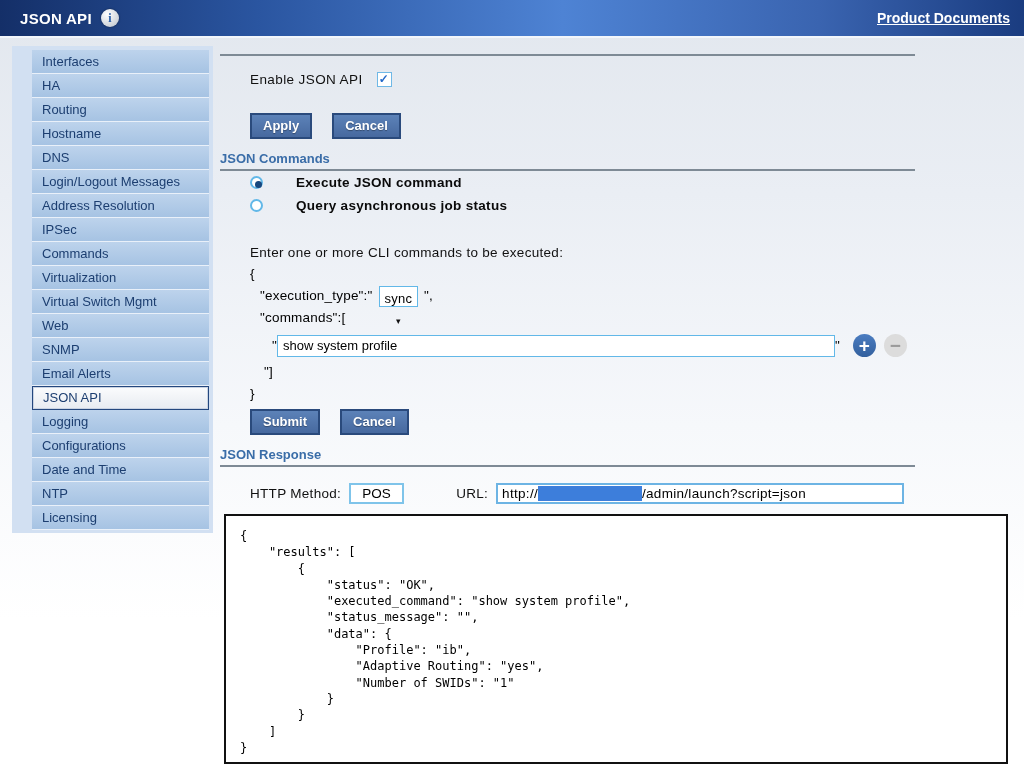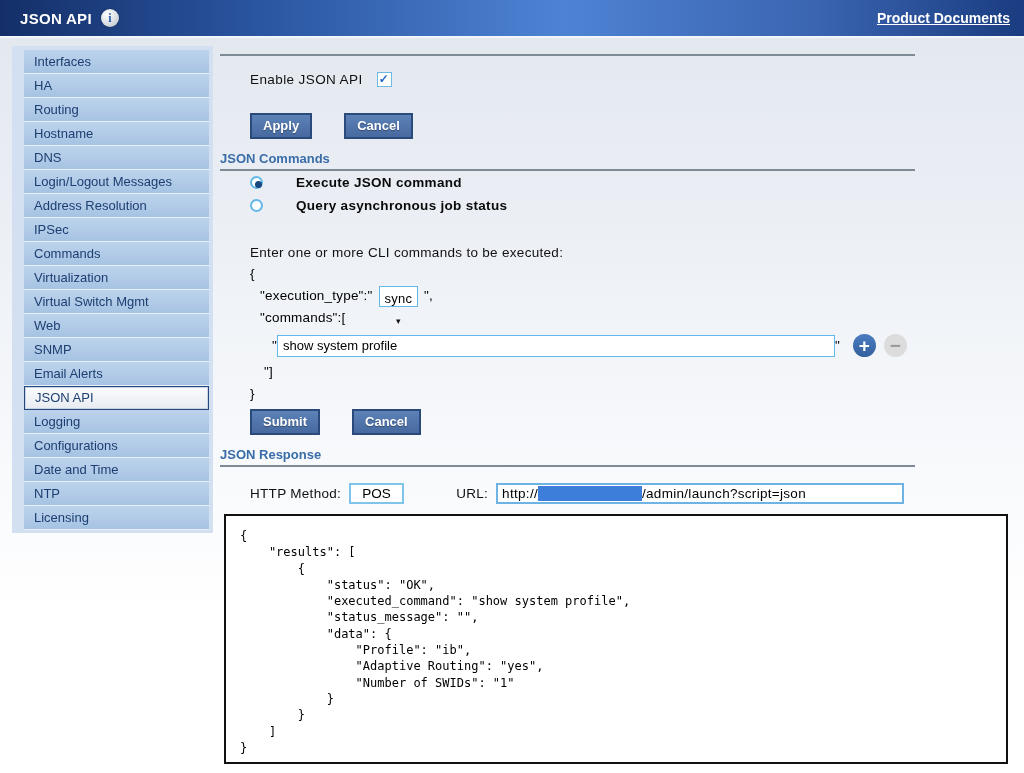--- a/index.html
+++ b/index.html
@@ -23,21 +23,21 @@
     display:flex; align-items:center; justify-content:center; cursor:pointer;
     box-shadow:0 0 2px rgba(0,0,0,.5);
   }
   .header-spacer { flex:1; }
   .header-link { color:#ffffff; font-weight:bold; font-size:14px; text-decoration:underline; cursor:pointer; }
 
   
   .layout { display:flex; align-items:flex-start; padding-top:8px; }
 
   
-  .sidebar { margin-left:12px; width:201px; background:#d2e0f2; padding:4px 4px 3px 12px; }
+  .sidebar { margin-left:12px; width:201px; background:#d2e0f2; padding:4px 4px 3px 20px; }
   .side-item {
     height:24px; line-height:23px; padding-left:10px; font-size:13px; color:#1c3e70;
     background:linear-gradient(#bdd3ec,#a6c3e3); border-bottom:1px solid #e9f0f9;
     cursor:pointer; white-space:nowrap;
   }
   .side-item.selected {
     background:linear-gradient(#fbfcfd,#e7ebf1);
     border:1px solid #24477e; border-bottom:1px solid #24477e;
     box-shadow: inset 0 0 0 1px #c9d3e2;
     line-height:21px;
@@ -46,21 +46,21 @@
   
   .main { flex:1; margin-left:7px; margin-right:8px; padding-top:5px; font-size:13.5px; color:#111; }
   .section-title { color:#3a6da8; font-weight:bold; font-size:13px; }
   .rule { border:0; border-top:2px solid #7e8a95; width:695px; margin:3px 0 0 0; }
 
   .enable-row { margin:16px 0 0 30px; display:flex; align-items:center; letter-spacing:.4px; }
   .checkbox {
     margin-left:14px; width:15px; height:15px; background:#fff; border:1px solid #6fb8e6;
     color:#2468c8; font-weight:bold; font-size:12px; line-height:13px; text-align:center; cursor:pointer;
   }
-  .btn-row { margin:26px 0 0 30px; display:flex; gap:32px; }
+  .btn-row { margin:26px 0 0 30px; display:flex; gap:20px; }
   .btn {
     background:linear-gradient(#5c82b8,#47699f); border:2px solid #2a4a7c;
     color:#fff; font-weight:bold; font-size:13px; padding:3px 11px 4px 11px; cursor:pointer;
     font-family:"Liberation Sans",sans-serif; text-shadow:0 1px 1px rgba(0,0,0,.35);
   }
   .section-gap { margin-top:12px; }
 
   .radio-row { margin:0 0 0 30px; display:flex; align-items:center; height:23px; }
   .radio-row:first-of-type { margin-top:12px; }
   .radio {

